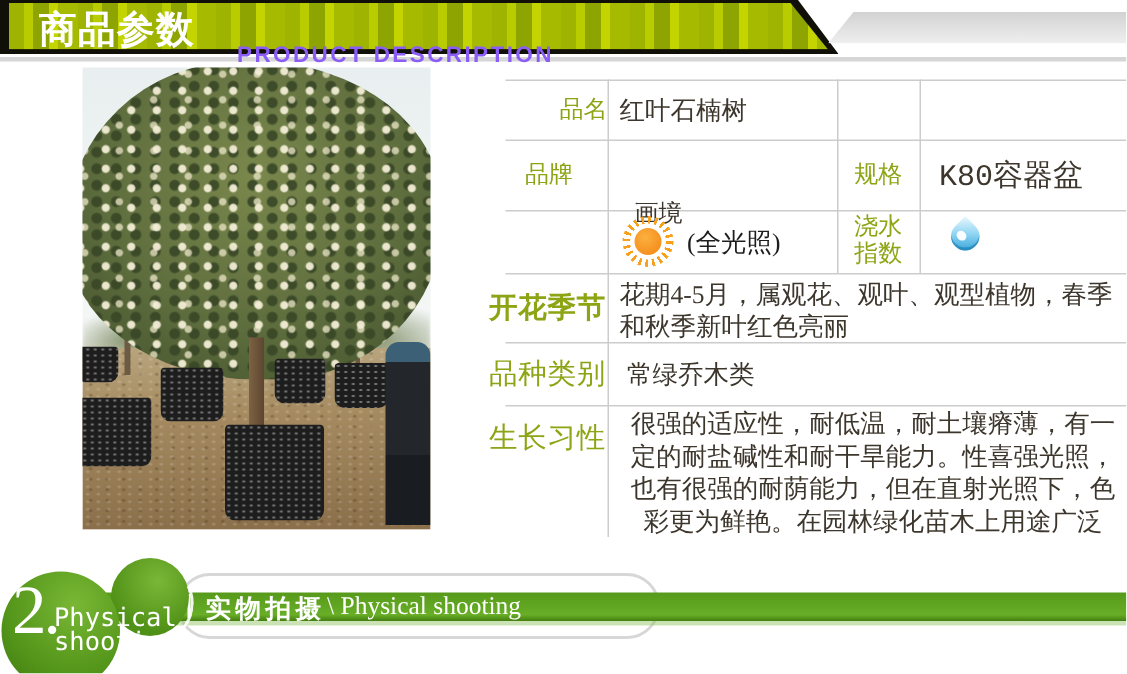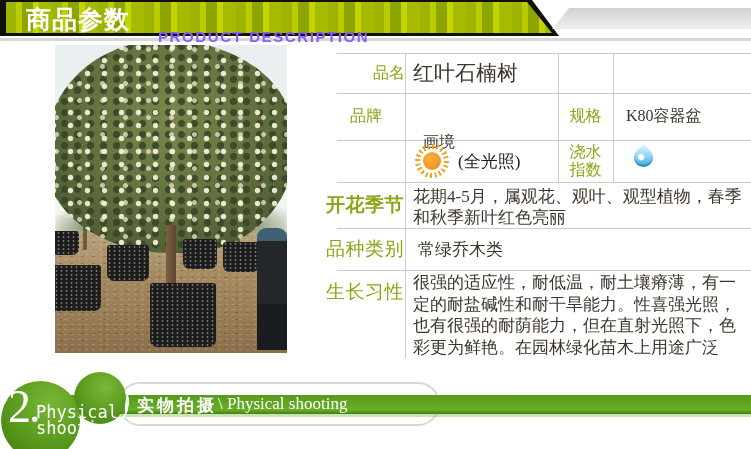--- a/index.html
+++ b/index.html
@@ -132,34 +132,34 @@
   <div class="hline" style="top:228px;"></div>
   <div class="hline" style="top:270px;"></div>
   <div class="vline" style="left:405px;top:53px;height:305px;"></div>
   <div class="vline" style="left:558px;top:53px;height:129px;"></div>
   <div class="vline" style="left:613px;top:53px;height:129px;"></div>
 
   <div class="cell lab" style="left:327px;top:53px;width:78px;height:40px;justify-content:flex-end;">
       <span>品名</span>
     </div>
   <div class="cell" style="left:413px;top:53px;height:40px;">
-      <span class="val" style="font-size:21px;font-family:Liberation Mono, monospace;">红叶石楠树</span>
+      <span class="val" style="font-size:17px;font-family:Liberation Mono, monospace;">红叶石楠树</span>
     </div>
 
   <div class="cell lab" style="left:327px;top:93px;width:78px;height:47px;">
       <span>品牌</span>
     </div>
   <div class="cell" style="left:423px;top:93px;height:47px;margin-top:26px;">
       <span class="val" style="font-size:16px;">画境</span>
     </div>
   <div class="cell lab" style="left:558px;top:93px;width:55px;height:47px;">
       <span>规格</span>
     </div>
   <div class="cell" style="left:626px;top:93px;height:47px;">
-      <span class="val" style="font-size:16px;">K80容器盆</span>
+      <span class="val" style="font-size:20px;font-family:Liberation Mono, monospace;">K80容器盆</span>
     </div>
 
   <div class="cell" style="left:415px;top:140px;height:42px;">
     <span class="sun"></span>
     <span class="val" style="font-size:17px;margin-left:9px;color:#1d1d1d;">(全光照)</span>
   </div>
   <div class="cell lab lab-wrap" style="left:558px;top:140px;width:55px;height:42px;">
       <span>浇水指数</span>
     </div>
   <div class="drop"></div>
@@ -172,21 +172,21 @@
   <div class="cell lab lab-big" style="left:323px;top:228px;width:84px;height:42px;">
       <span>品种类别</span>
     </div>
   <div class="cell" style="left:418px;top:228px;height:42px;justify-content:flex-end;">
       <span class="val" style="font-size:17px;">常绿乔木类</span>
     </div>
 
   <div class="cell lab lab-big" style="left:323px;top:270px;width:84px;height:44px;">
       <span>生长习性</span>
     </div>
-  <div class="para" style="left:413px;top:272px;width:338px;line-height:21.5px;">很强的适应性，耐低温，耐土壤瘠薄，有一定的耐盐碱性和耐干旱能力。性喜强光照，也有很强的耐荫能力，但在直射光照下，色彩更为鲜艳。在园林绿化苗木上用途广泛</div>
+  <div class="para" style="left:413px;top:272px;width:338px;line-height:21.5px;text-align:center;">很强的适应性，耐低温，耐土壤瘠薄，有一定的耐盐碱性和耐干旱能力。性喜强光照，也有很强的耐荫能力，但在直射光照下，色彩更为鲜艳。在园林绿化苗木上用途广泛</div>
 
   <div class="capsule"></div>
   <div class="gbar"></div>
   <div class="gtick"></div>
   <div class="bar-cn">实物拍摄</div>
   <div class="bar-en"><span>\</span>&nbsp;<span>Physical shooting</span></div>
   <div class="circle-sm"></div>
   <div class="circle-big"></div>
   <div class="arc"></div>
   <div class="foot-num">2.</div>

